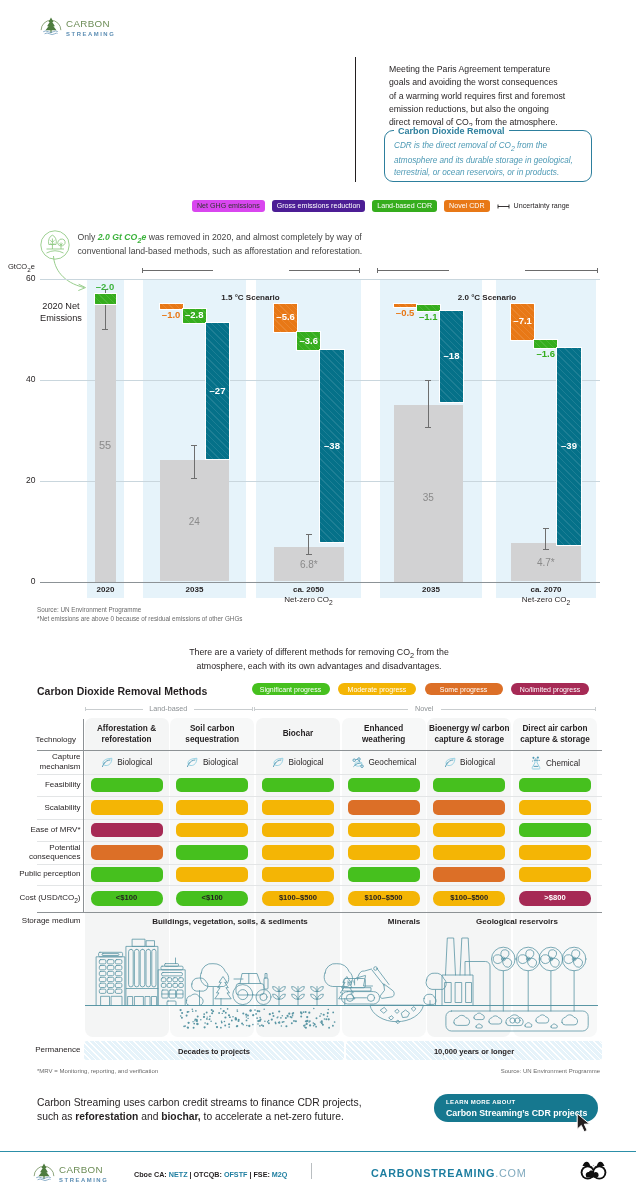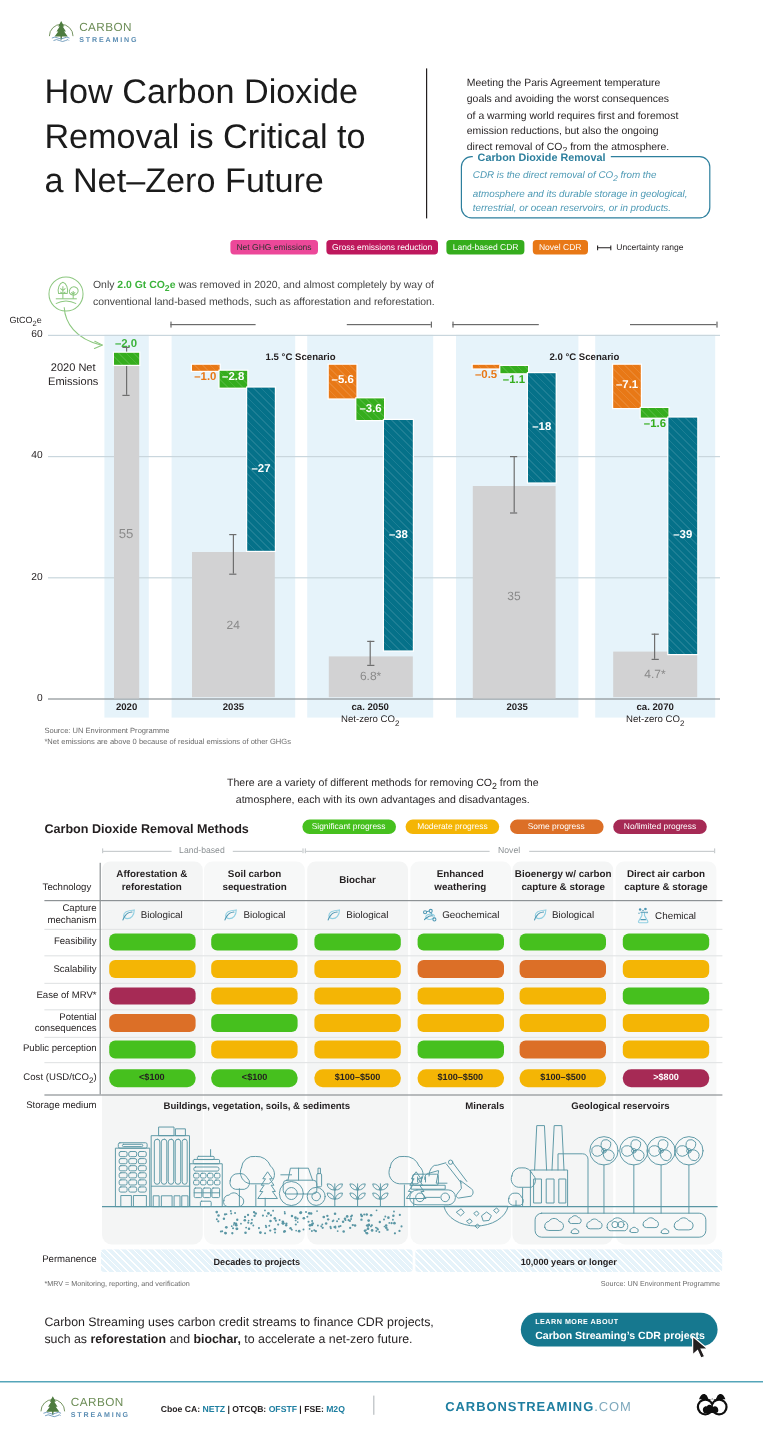--- a/index.html
+++ b/index.html
@@ -20,21 +20,21 @@
   #cdr-callout-body{position:absolute;left:394px;top:140px;font-size:8.2px;line-height:12px;color:#4e9ab5;font-style:italic;white-space:nowrap;}
 
   
   #chart-heading{position:absolute;left:37px;top:203px;font-size:11.5px;font-weight:700;line-height:14px;color:#231f20;}
   #chart-heading .unit{font-weight:400;}
   .legend{position:absolute;display:flex;align-items:center;gap:7px;}
   .legend-chip{font-size:7.1px;color:#fff;border-radius:3px;padding:2.5px 5px 2.5px;line-height:1;white-space:nowrap;}
   .legend-range{display:flex;align-items:center;gap:4px;font-size:7.1px;color:#231f20;white-space:nowrap;}
   #note-icon{position:absolute;left:40px;top:230px;}
   #note-text{position:absolute;left:77.5px;top:232px;font-size:8.7px;line-height:11.5px;color:#444;white-space:nowrap;}
-  #note-text b{color:#3cb33c;font-weight:700;}
+  #note-text b{color:#3cb33c;font-weight:700;font-style:italic;}
   #arrow-svg{position:absolute;left:38px;top:255px;}
   
   #plot{position:absolute;left:0;top:0;width:636px;height:1200px;pointer-events:none;}
   #yaxis-title{position:absolute;left:8px;top:262px;font-size:7.5px;color:#231f20;}
   .ytick{position:absolute;font-size:8.5px;color:#231f20;text-align:right;width:22px;}
   .panel{position:absolute;background:#e6f3fa;}
   .gridline{position:absolute;height:1px;background:#c9d6dd;}
   .zeroline{position:absolute;height:1px;background:#8c9296;}
   .bar{position:absolute;}
   .bar-gray{background:#d2d2d3;}
@@ -105,30 +105,29 @@
         <path d="M7 36.5 q5.5 -3.5 11 0 t11 0 t10 0" fill="none" stroke="#5b8db3" stroke-width="1.5"></path>
         <path d="M10 41 q5.5 -3.5 11 0 t11 0 t6 0" fill="none" stroke="#5b8db3" stroke-width="1.5"></path>
       </svg>
     </span>
     <span class="wordmark">
       <span class="w1">CARBON</span>
       <span class="w2">STREAMING</span>
     </span>
   </div>
 
-  <div id="title">How Carbon Dioxide<br>Removal is Critical to<br>a Net–Zero Future</div>
   <div id="header-divider"></div>
   <div id="intro-para">Meeting the Paris Agreement temperature<br>goals and avoiding the worst consequences<br>of a warming world requires first and foremost<br>emission reductions, but also the ongoing<br>direct removal of CO<sub>2</sub> from the atmosphere.</div>
   <div id="cdr-callout"></div>
   <div id="cdr-callout-title">Carbon Dioxide Removal</div>
   <div id="cdr-callout-body">CDR is the direct removal of CO<sub>2</sub> from the<br>atmosphere and its durable storage in geological,<br>terrestrial, or ocean reservoirs, or in products.</div>
 
   <div id="chart-legend" class="legend" style="left:192px;top:200px;">
-      <span class="legend-chip" style="background:#ec4899;color:#333333">Net GHG emissions</span>
-      <span class="legend-chip" style="background:#be185d;color:#ffffff">Gross emissions reduction</span>
+      <span class="legend-chip" style="background:#d946ef;color:#333333">Net GHG emissions</span>
+      <span class="legend-chip" style="background:#4c1d95;color:#ffffff">Gross emissions reduction</span>
       <span class="legend-chip" style="background:#35ad1d;color:#ffffff">Land-based CDR</span>
       <span class="legend-chip" style="background:#e87816;color:#ffffff">Novel CDR</span>
       <span class="legend-range">
         <svg width="13" height="7" viewBox="0 0 13 7">
           <path d="M1 1.5 V5.5 M1 3.5 H12 M12 1.5 V5.5" stroke="#231f20" stroke-width="0.9" fill="none"></path>
         </svg>
         <span>Uncertainty range</span>
       </span>
     </div>
   <span id="note-icon">
@@ -363,21 +362,21 @@
           <circle cx="3" cy="6.5" r="0.7" fill="#4e98b4" stroke="none"></circle>
         </svg>
         <span>Chemical</span>
       </div>
       <div class="pill" style="left:519px;top:777.6500000000001px;width:72px;height:14.6px;background:#46c01e"></div>
       <div class="pill" style="left:519px;top:800.1500000000001px;width:72px;height:14.6px;background:#f4b505"></div>
       <div class="pill" style="left:519px;top:822.5500000000001px;width:72px;height:14.6px;background:#46c01e"></div>
       <div class="pill" style="left:519px;top:845.0500000000001px;width:72px;height:14.6px;background:#f4b505"></div>
       <div class="pill" style="left:519px;top:867.0500000000001px;width:72px;height:14.6px;background:#f4b505"></div>
       <div class="costpill" style="left:519px;top:891px;width:72px;height:14.6px;background:#a62a55;color:#ffffff">&gt;$800</div>
-      <div class="sm-label" style="left:214px;top:917px;transform:translateX(-50%)">Buildings, vegetation, soils, &amp; sediments</div>
+      <div class="sm-label" style="left:230px;top:917px;transform:translateX(-50%)">Buildings, vegetation, soils, &amp; sediments</div>
       <div class="sm-label" style="left:404px;top:917px;transform:translateX(-50%)">Minerals</div>
       <div class="sm-label" style="left:517px;top:917px;transform:translateX(-50%)">Geological reservoirs</div>
       <div class="perm-band" style="left:84px;top:1040.5px;width:260px"></div>
       <div class="perm-label" style="left:214px;top:1046.5px;transform:translateX(-50%)">Decades to projects</div>
       <div class="perm-band" style="left:346px;top:1040.5px;width:256px"></div>
       <div class="perm-label" style="left:474px;top:1046.5px;transform:translateX(-50%)">10,000 years or longer</div>
     </div>
 
   <svg id="illus" width="513" height="118" viewBox="0 0 513 118">
     <g fill="none" stroke="#5a96a4" stroke-width="0.8" stroke-linejoin="round" stroke-linecap="round">

